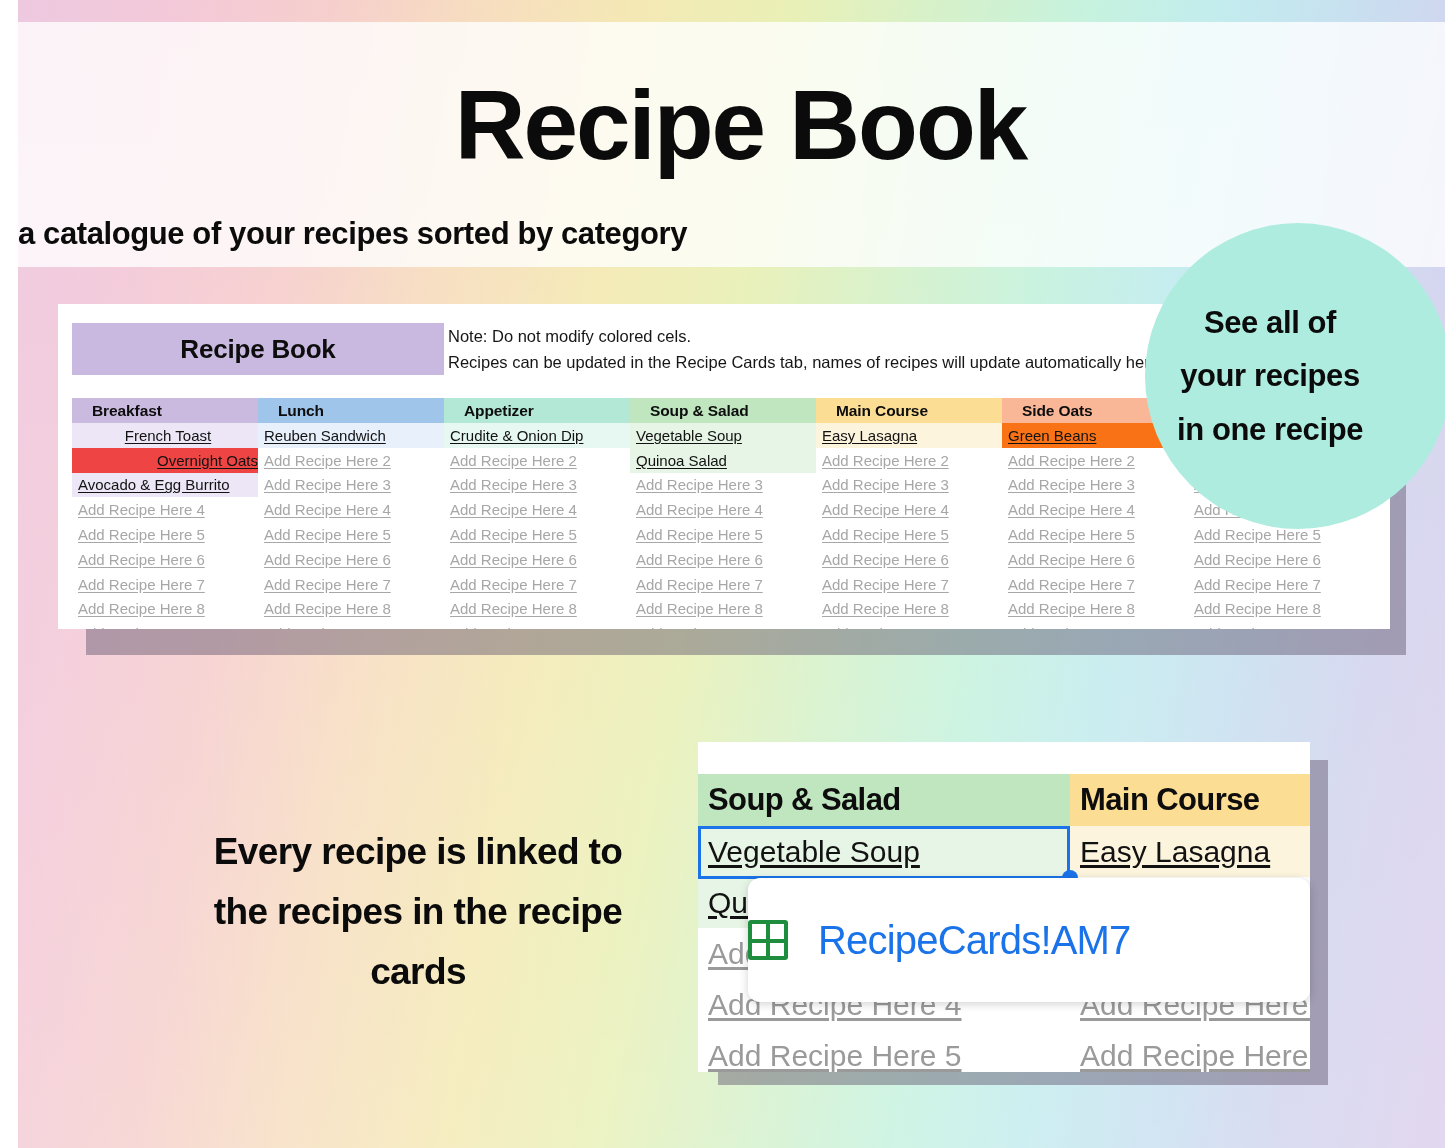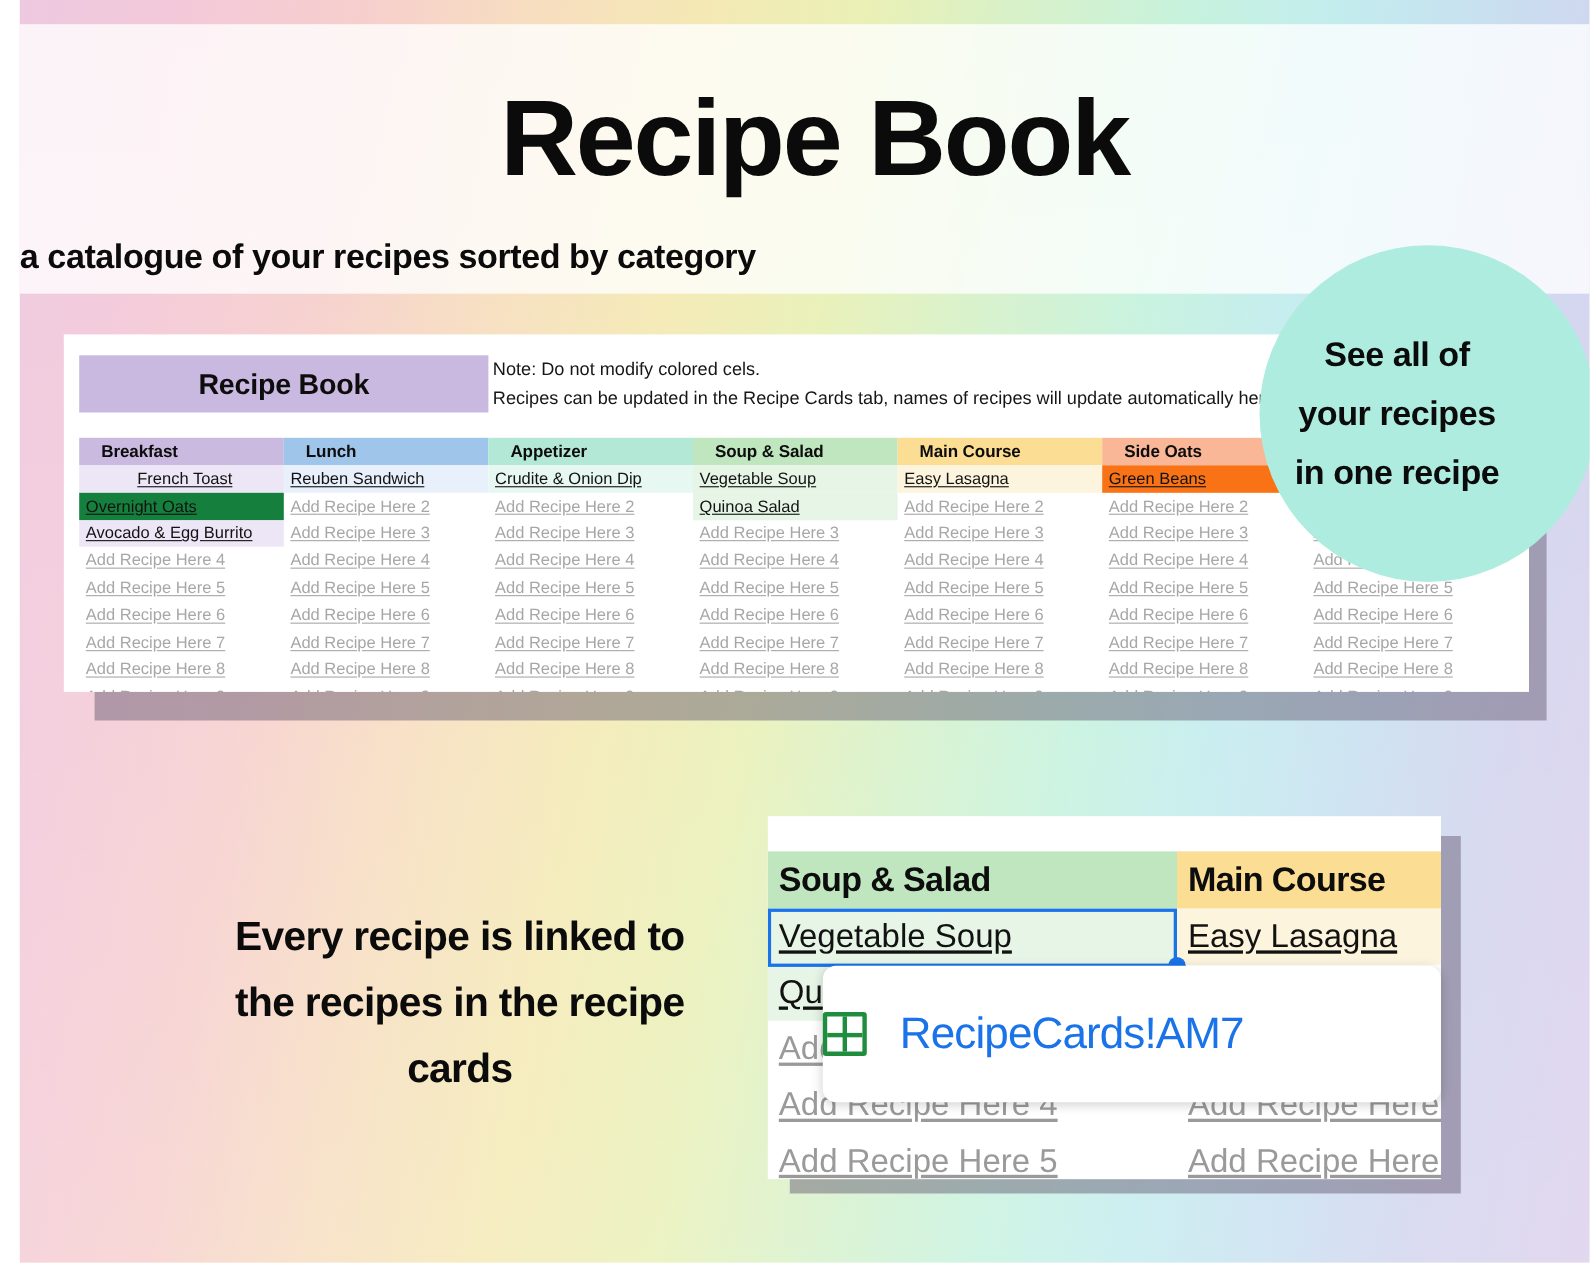--- a/index.html
+++ b/index.html
@@ -316,21 +316,21 @@
         <div>Note: Do not modify colored cels.</div>
         <div>Recipes can be updated in the Recipe Cards tab, names of recipes will update automatically here</div>
       </div>
     </div>
     <div class="grid" id="sheet-grid">
         <div class="col">
           <div class="col-head" style="background: rgb(202, 186, 224);">Breakfast</div>
           <div class="cell filled" style="background: rgb(237, 230, 246); justify-content: center;">
             <span>French Toast</span>
           </div>
-          <div class="cell filled" style="background: #15803d;">
+          <div class="cell filled" style="background: #ef4444; justify-content: flex-end;">
             <span>Overnight Oats</span>
           </div>
           <div class="cell filled" style="background: rgb(237, 230, 246);">
             <span>Avocado &amp; Egg Burrito</span>
           </div>
           <div class="cell empty">
             <span>Add Recipe Here 4</span>
           </div>
           <div class="cell empty">
             <span>Add Recipe Here 5</span>

